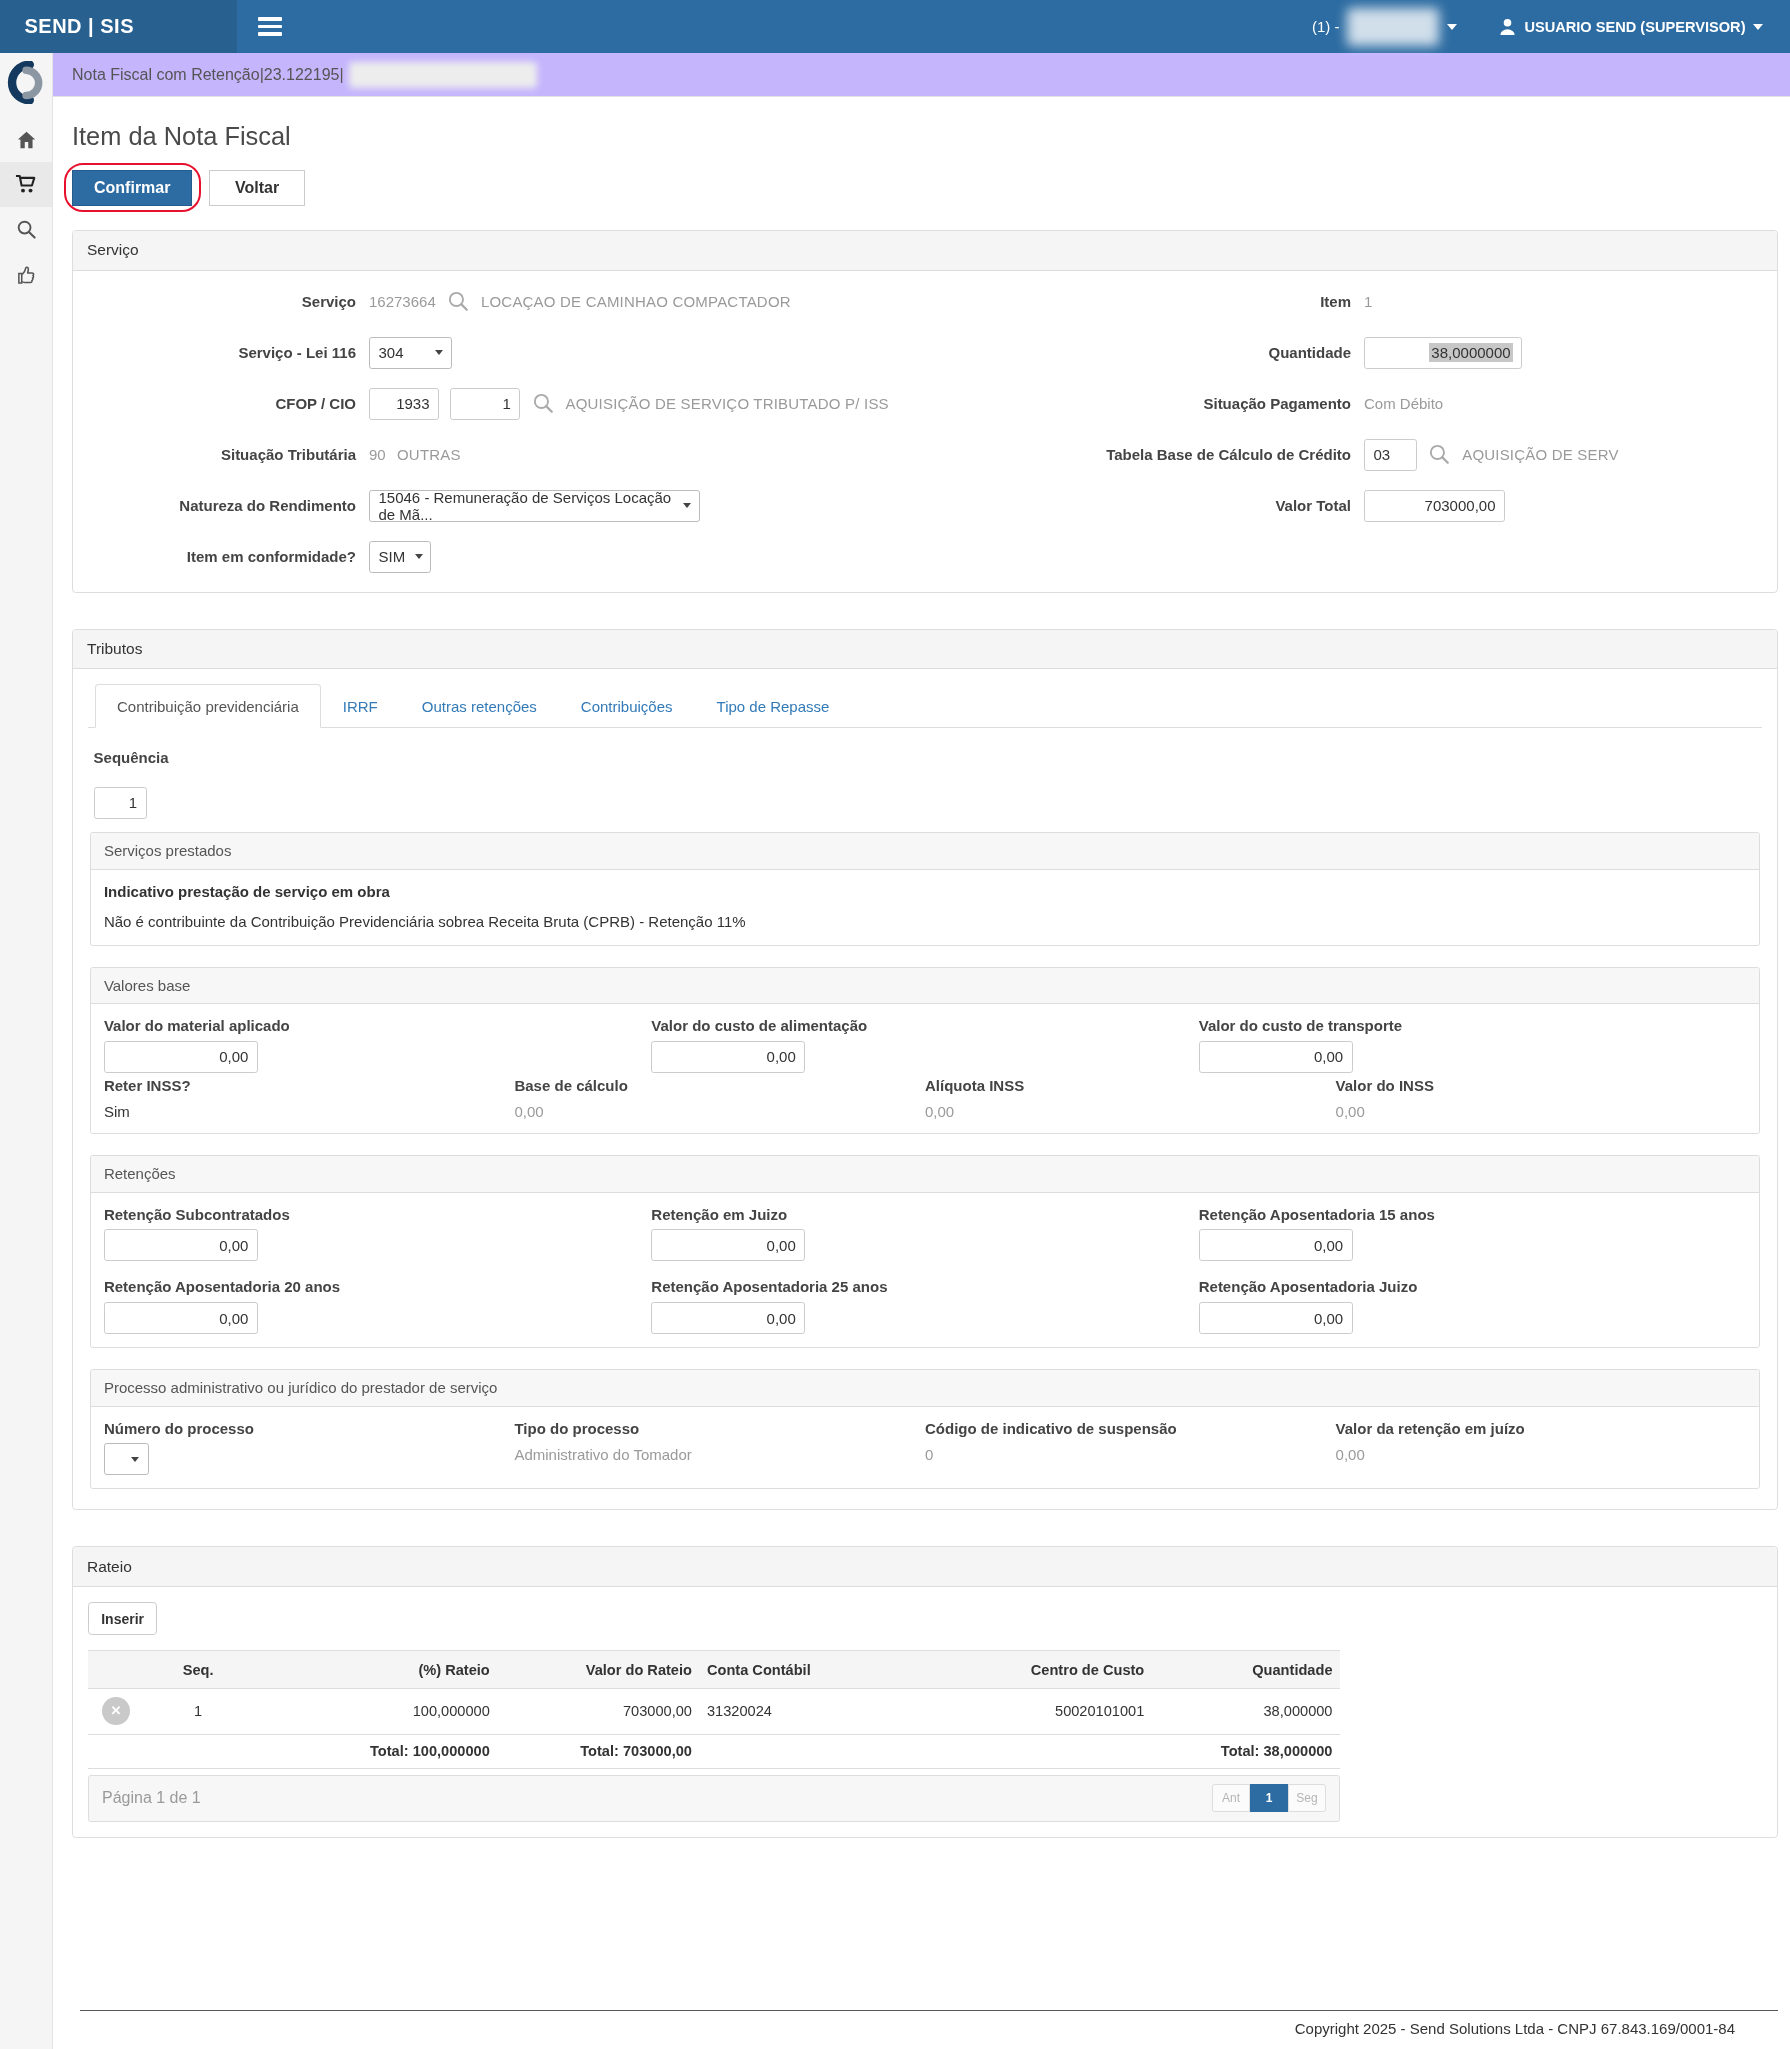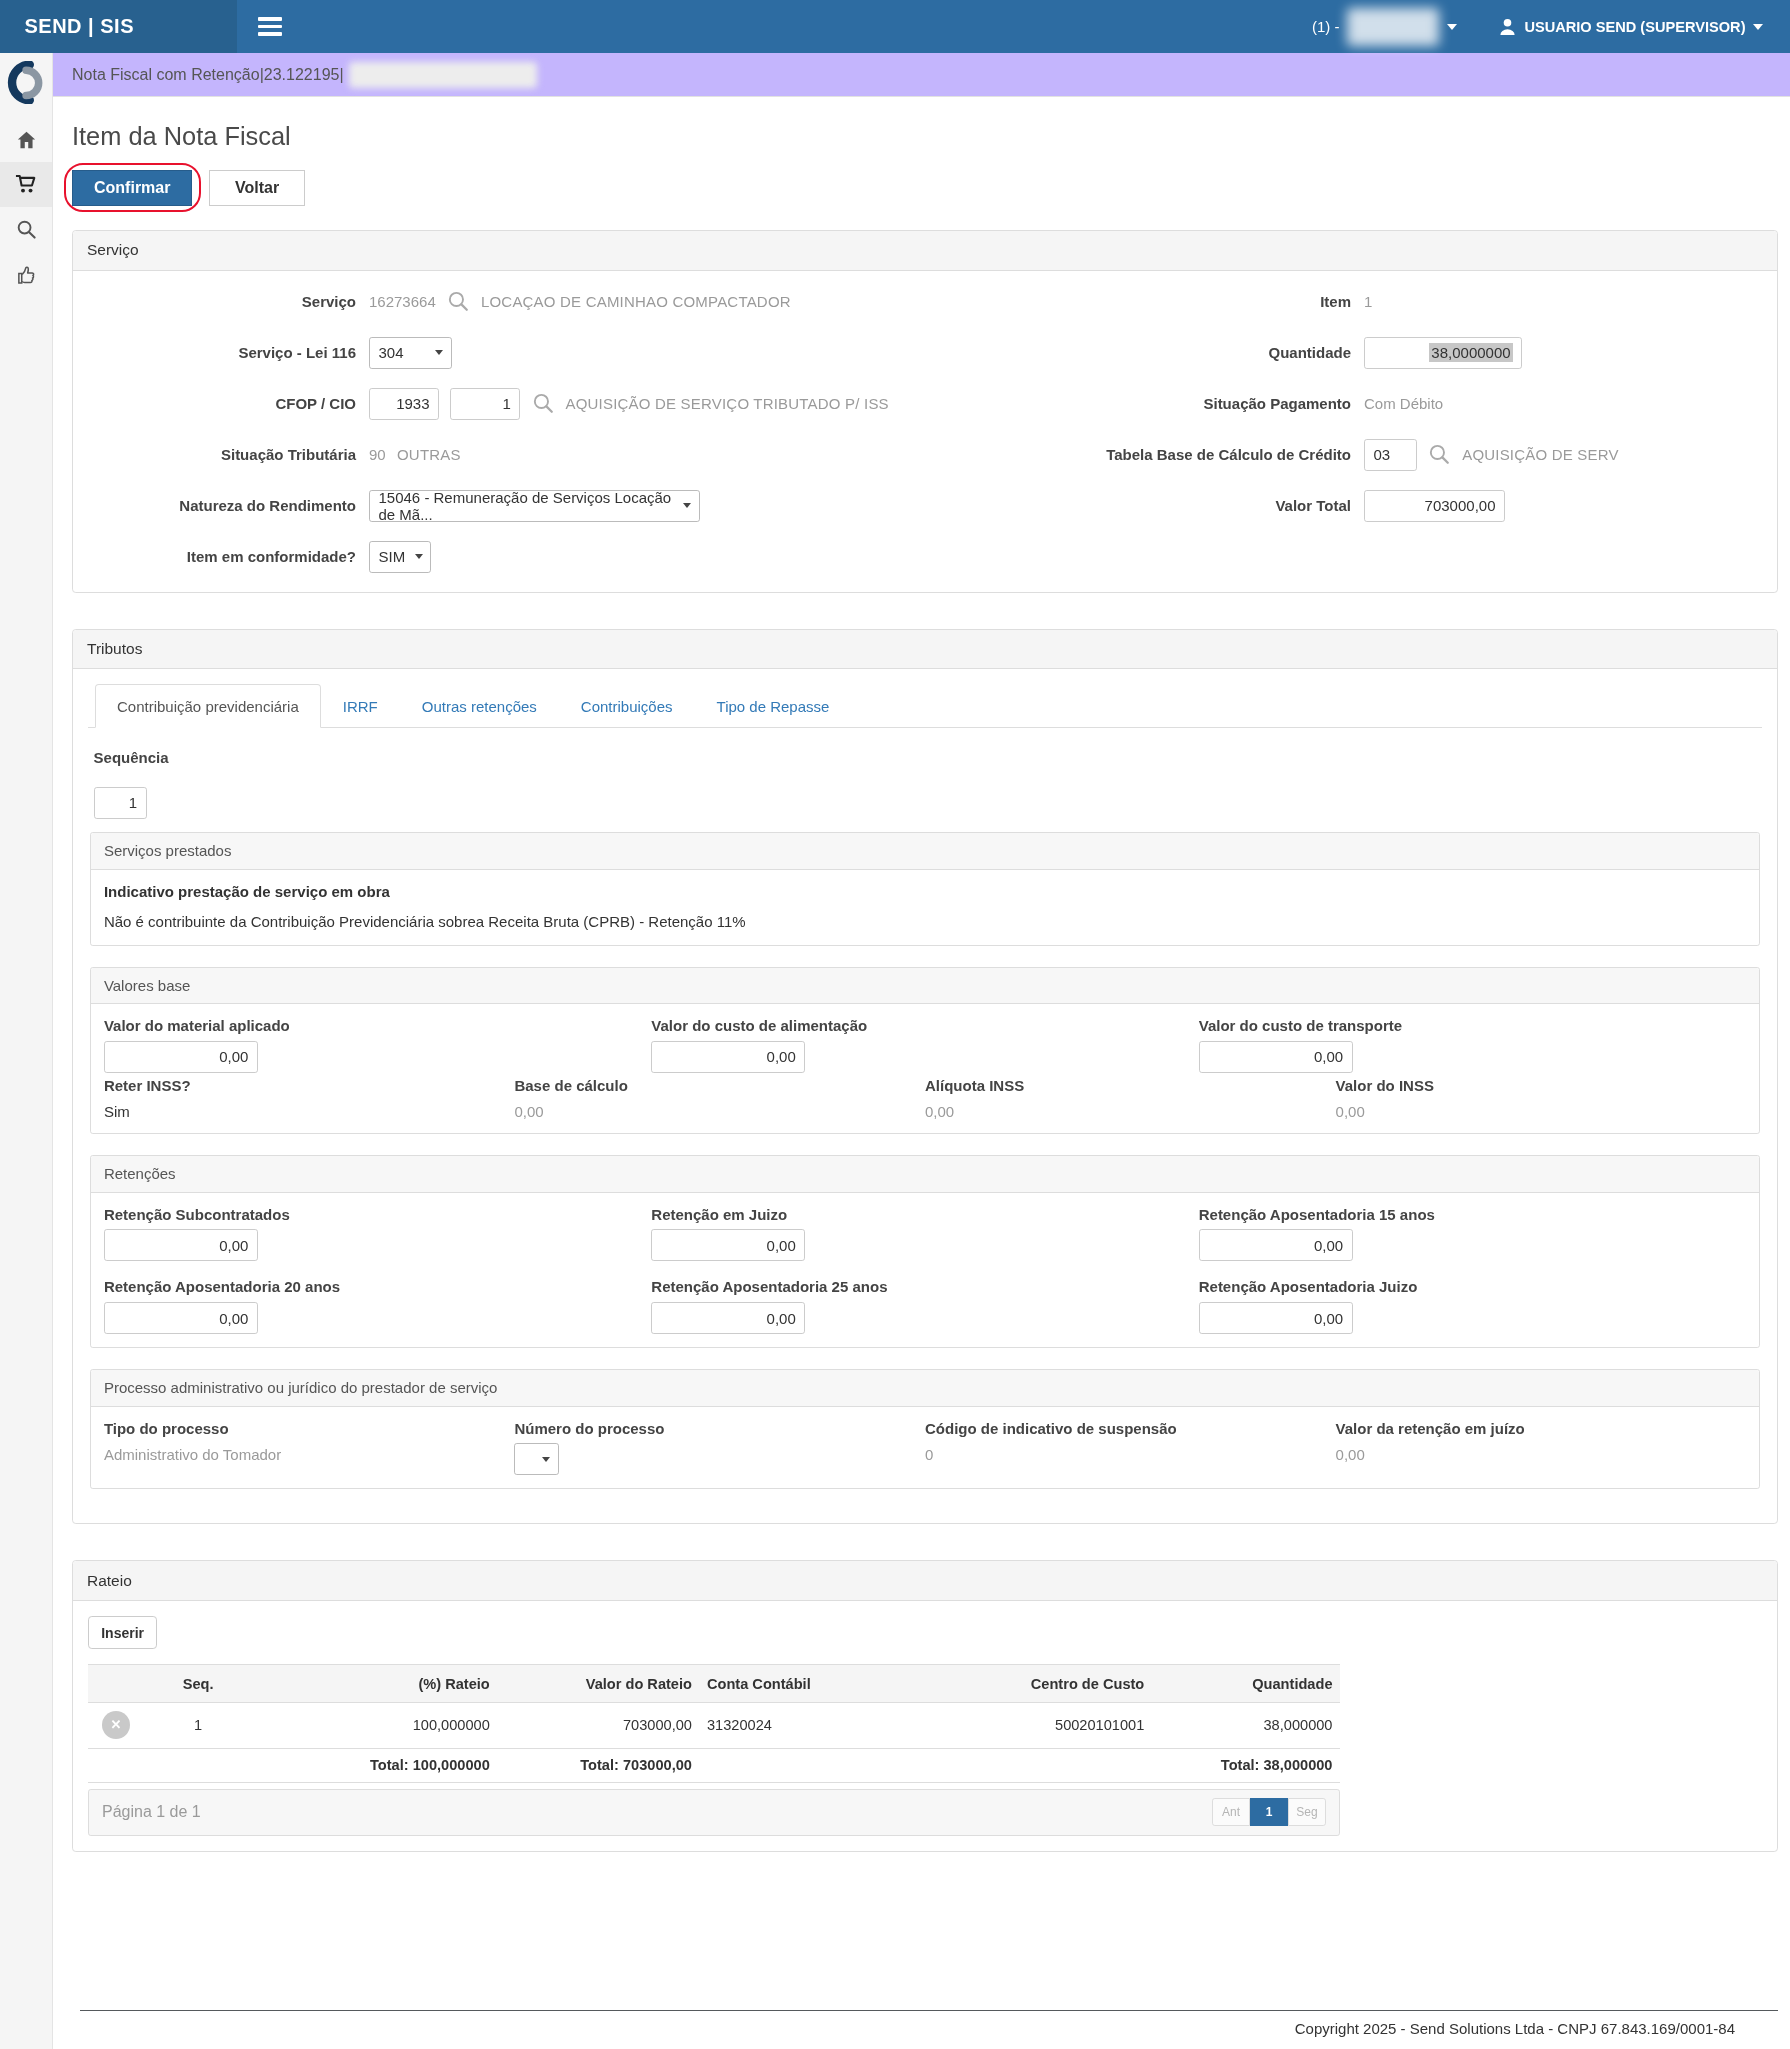--- a/index.html
+++ b/index.html
@@ -442,34 +442,34 @@
               <input class="inp num" value="0,00" style="">
             </div>
             <div class="stack">
               <span class="b-lbl">Retenção Aposentadoria Juizo</span>
               <input class="inp num" value="0,00" style="">
             </div>
           </div>
         </div>
       </div>
 
-      <div class="subpanel" style="margin-bottom:19px;">
+      <div class="subpanel" style="margin-bottom:5px;">
         <div class="subpanel-head">Processo administrativo ou jurídico do prestador de serviço</div>
         <div class="subpanel-body">
           <div class="grid4">
-            <div class="stack">
-              <span class="b-lbl">Tipo do processo</span>
-              <span class="g-val">Administrativo do Tomador</span>
-            </div>
             <div class="stack">
               <span class="b-lbl">Número do processo</span>
               <span class="select" style="width:45px">
                 <span></span>
                 <span class="sel-caret"></span>
               </span>
+            </div>
+            <div class="stack">
+              <span class="b-lbl">Tipo do processo</span>
+              <span class="g-val">Administrativo do Tomador</span>
             </div>
             <div class="stack">
               <span class="b-lbl">Código de indicativo de suspensão</span>
               <span class="g-val">0</span>
             </div>
             <div class="stack">
               <span class="b-lbl">Valor da retenção em juízo</span>
               <span class="g-val">0,00</span>
             </div>
           </div>

